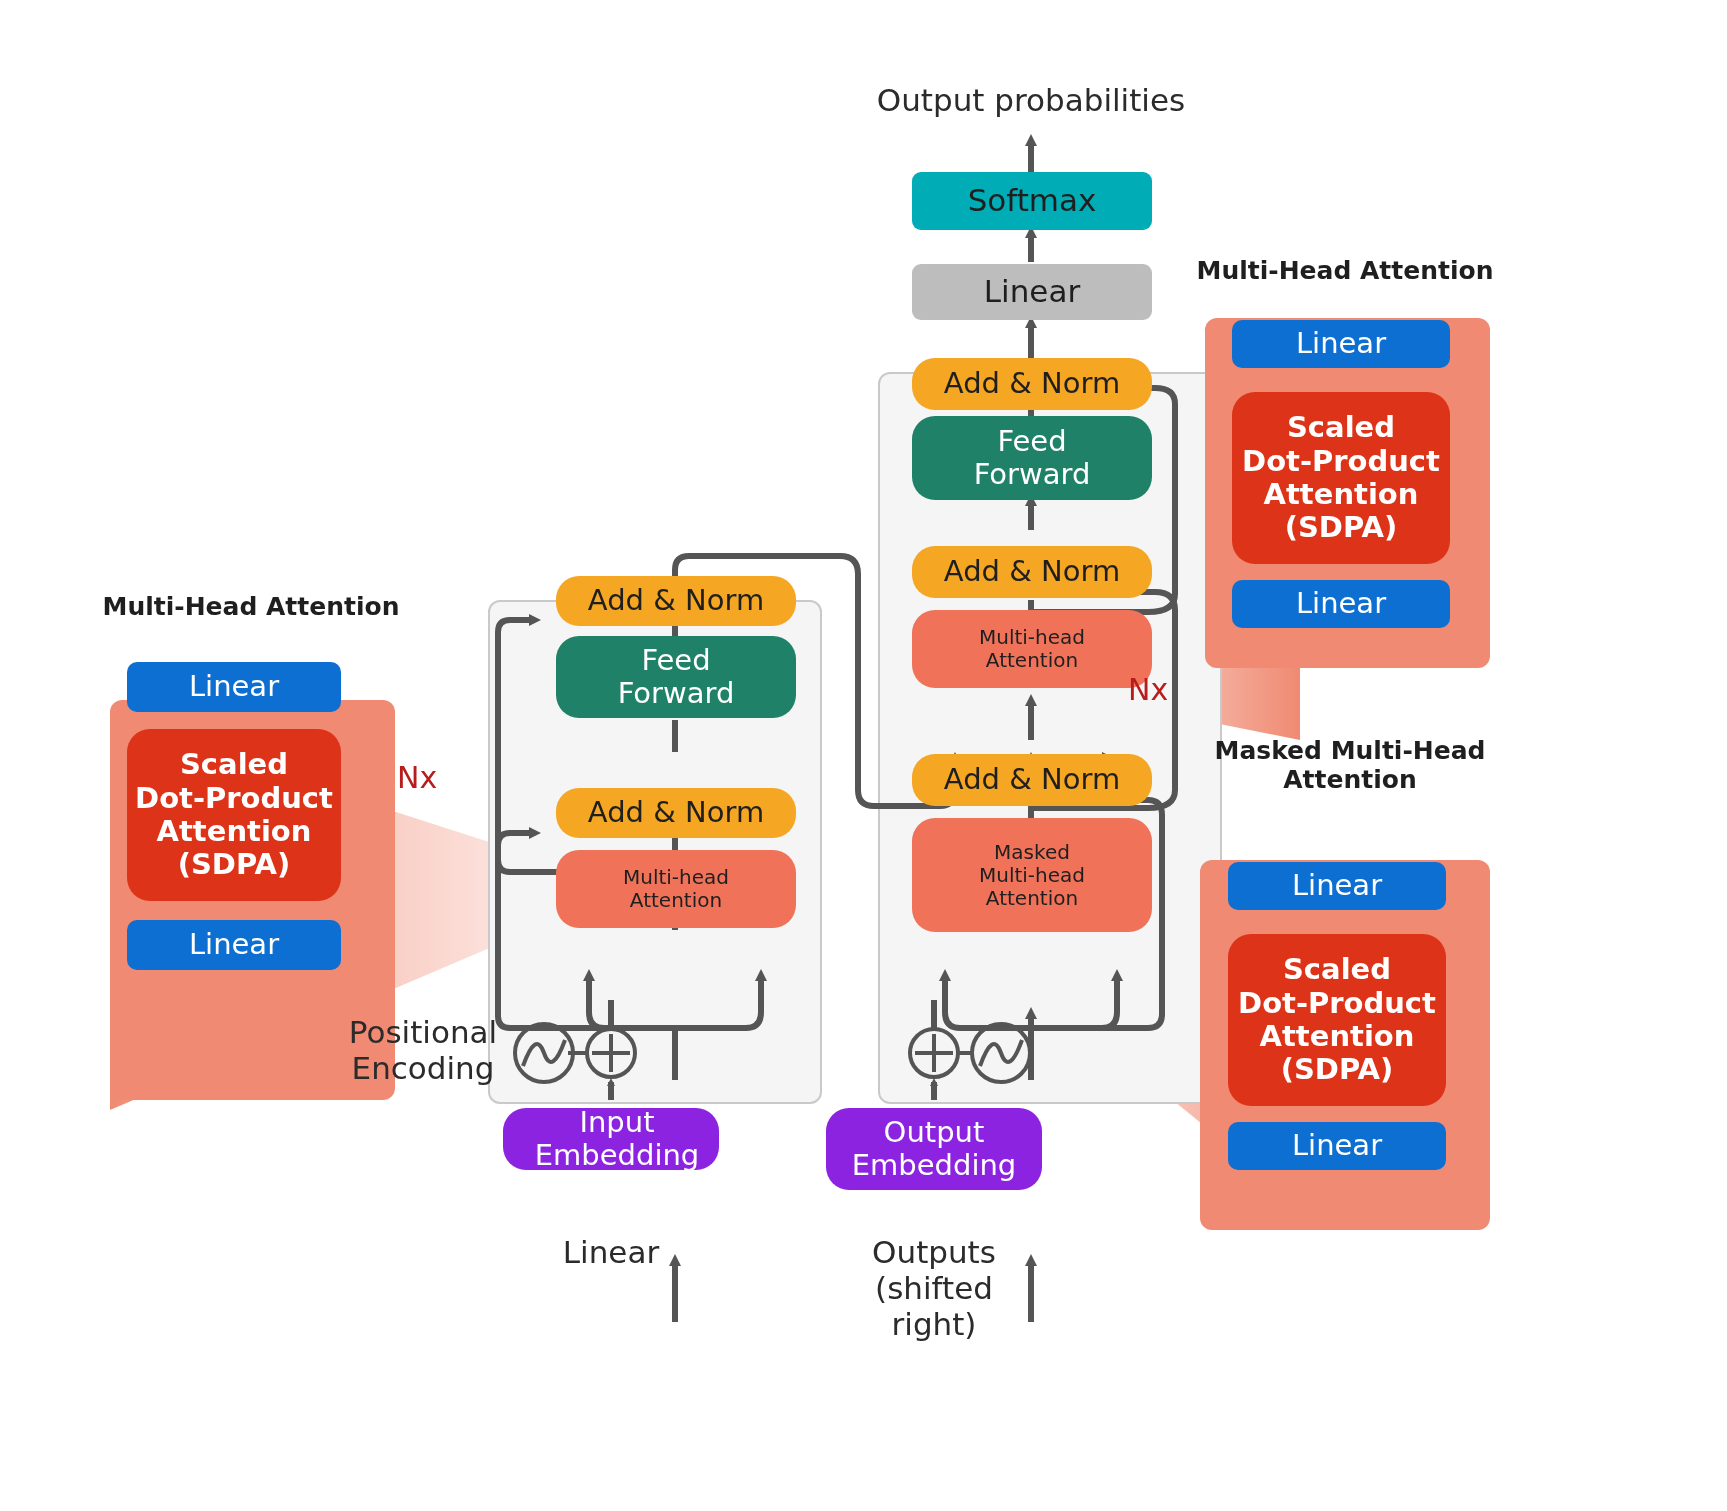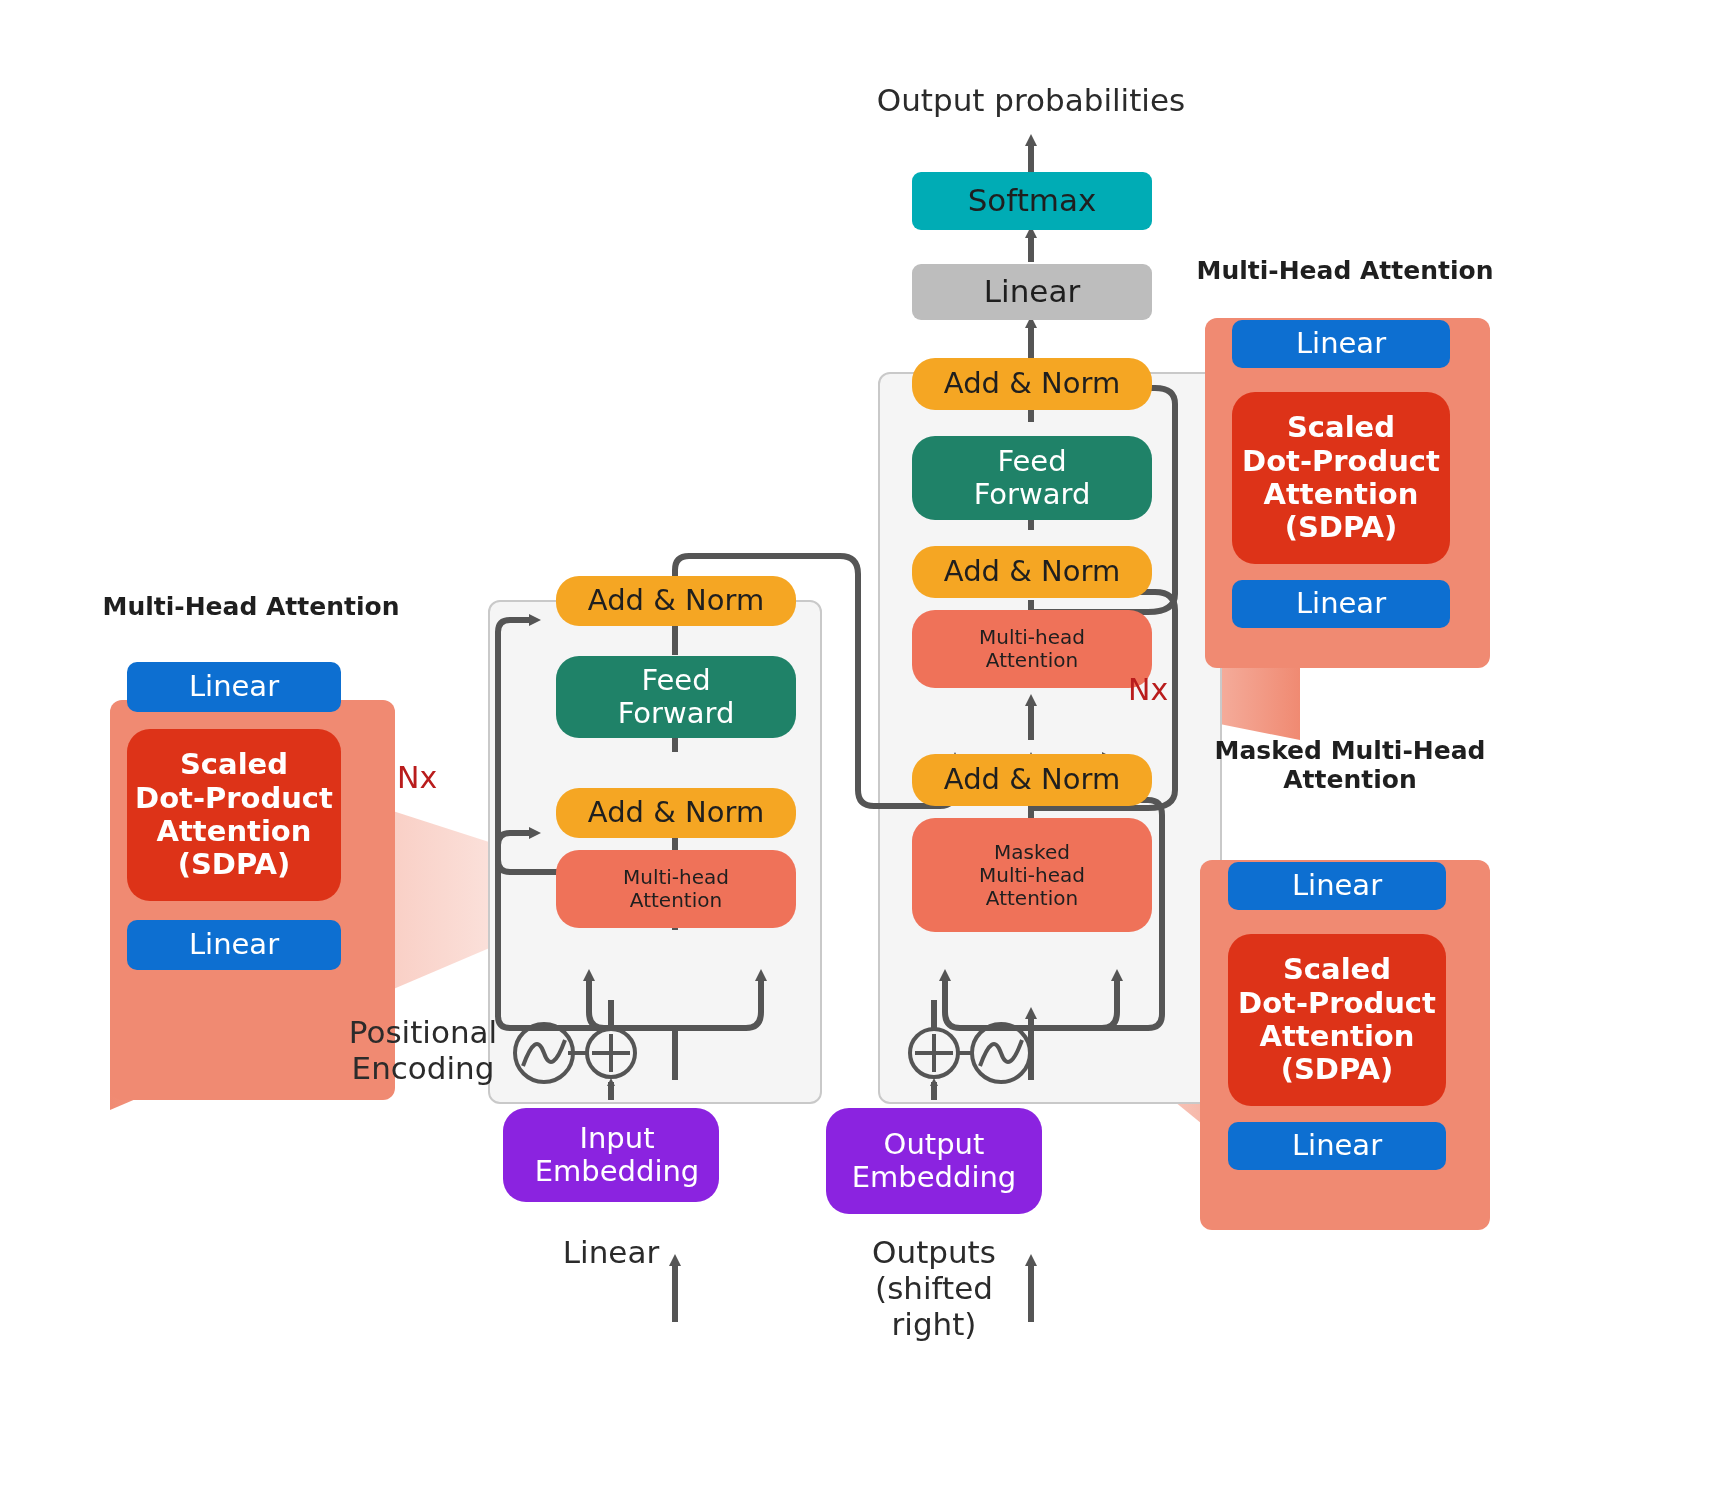--- a/index.html
+++ b/index.html
@@ -9,21 +9,21 @@
   svg.layer{position:absolute;left:0;top:0;width:1727px;height:1511px;overflow:visible;}
   #wires{z-index:5;}
   #callouts{z-index:1;}
 
   .node{position:absolute;display:flex;align-items:center;justify-content:center;
         text-align:center;border-radius:9px;box-sizing:border-box;line-height:1.15;z-index:10;}
 
   .n-softmax{background:#00acb5;color:#1f1f1f;font-size:31px;}
   .n-linear-gray{background:#bdbdbd;color:#1f1f1f;font-size:31px;}
   .n-addnorm{background:#f5a623;color:#1f1f1f;font-size:29px;}
-  .n-ff{background:#1f8268;color:#ffffff;font-size:29px;margin-top:20px;}
+  .n-ff{background:#1f8268;color:#ffffff;font-size:29px;}
   .n-mha{background:#ef7259;color:#1f1f1f;font-size:20px;}
   .n-embed{background:#8b23e0;color:#ffffff;font-size:29px;}
   .n-linear-blue{background:#0d6fd1;color:#ffffff;font-size:29px;border-radius:10px;}
   .n-sdpa{background:#dd3318;color:#ffffff;font-size:29px;font-weight:bold;border-radius:10px;}
 
   .blockframe{position:absolute;background:#f5f5f5;border:2px solid #c9c9c9;border-radius:12px;z-index:2;}
 
   .calloutTitle{position:absolute;font-weight:bold;font-size:25px;color:#1f1f1f;text-align:center;z-index:12;}
   .nx{position:absolute;font-size:30px;color:#b91c1c;z-index:12;}
   .plaintext{position:absolute;font-size:31px;color:#2b2b2b;text-align:center;z-index:12;}
@@ -183,24 +183,24 @@
 
   <svg class="layer" style="z-index:6;">
     <g fill="none" stroke="#555555" stroke-width="6">
       <path d="M 611,1029 L 611,1000"></path>
       <path d="M 934,1029 L 934,1000"></path>
       <path d="M 611,1100 L 611,1082" marker-end="url(#ah)"></path>
       <path d="M 934,1100 L 934,1082" marker-end="url(#ah)"></path>
     </g>
   </svg>
 
-  <div class="node n-embed twoline" style="left:503px;top:1108px;width:216px;height:94px;padding-left:12px;">Input
+  <div class="node n-embed twoline" style="left:503px;top:1108px;width:216px;height:62px;padding-left:12px;">Input
 Embedding</div>
 
-  <div class="node n-embed twoline" style="left:826px;top:1108px;width:216px;height:106px;">Output
+  <div class="node n-embed twoline" style="left:826px;top:1108px;width:216px;height:82px;">Output
 Embedding</div>
 
   <div class="plaintext" style="left:511px;top:1234px;width:200px;">Linear</div>
 
   <div class="plaintext twoline" style="left:834px;top:1234px;width:200px;">Outputs
 (shifted right)</div>
 
   <div class="calloutTitle" style="left:96px;top:592px;width:310px;">Multi-Head Attention</div>
 
   <div class="node n-linear-blue" style="left:127px;top:662px;width:214px;height:50px;z-index:11;">Linear</div>

